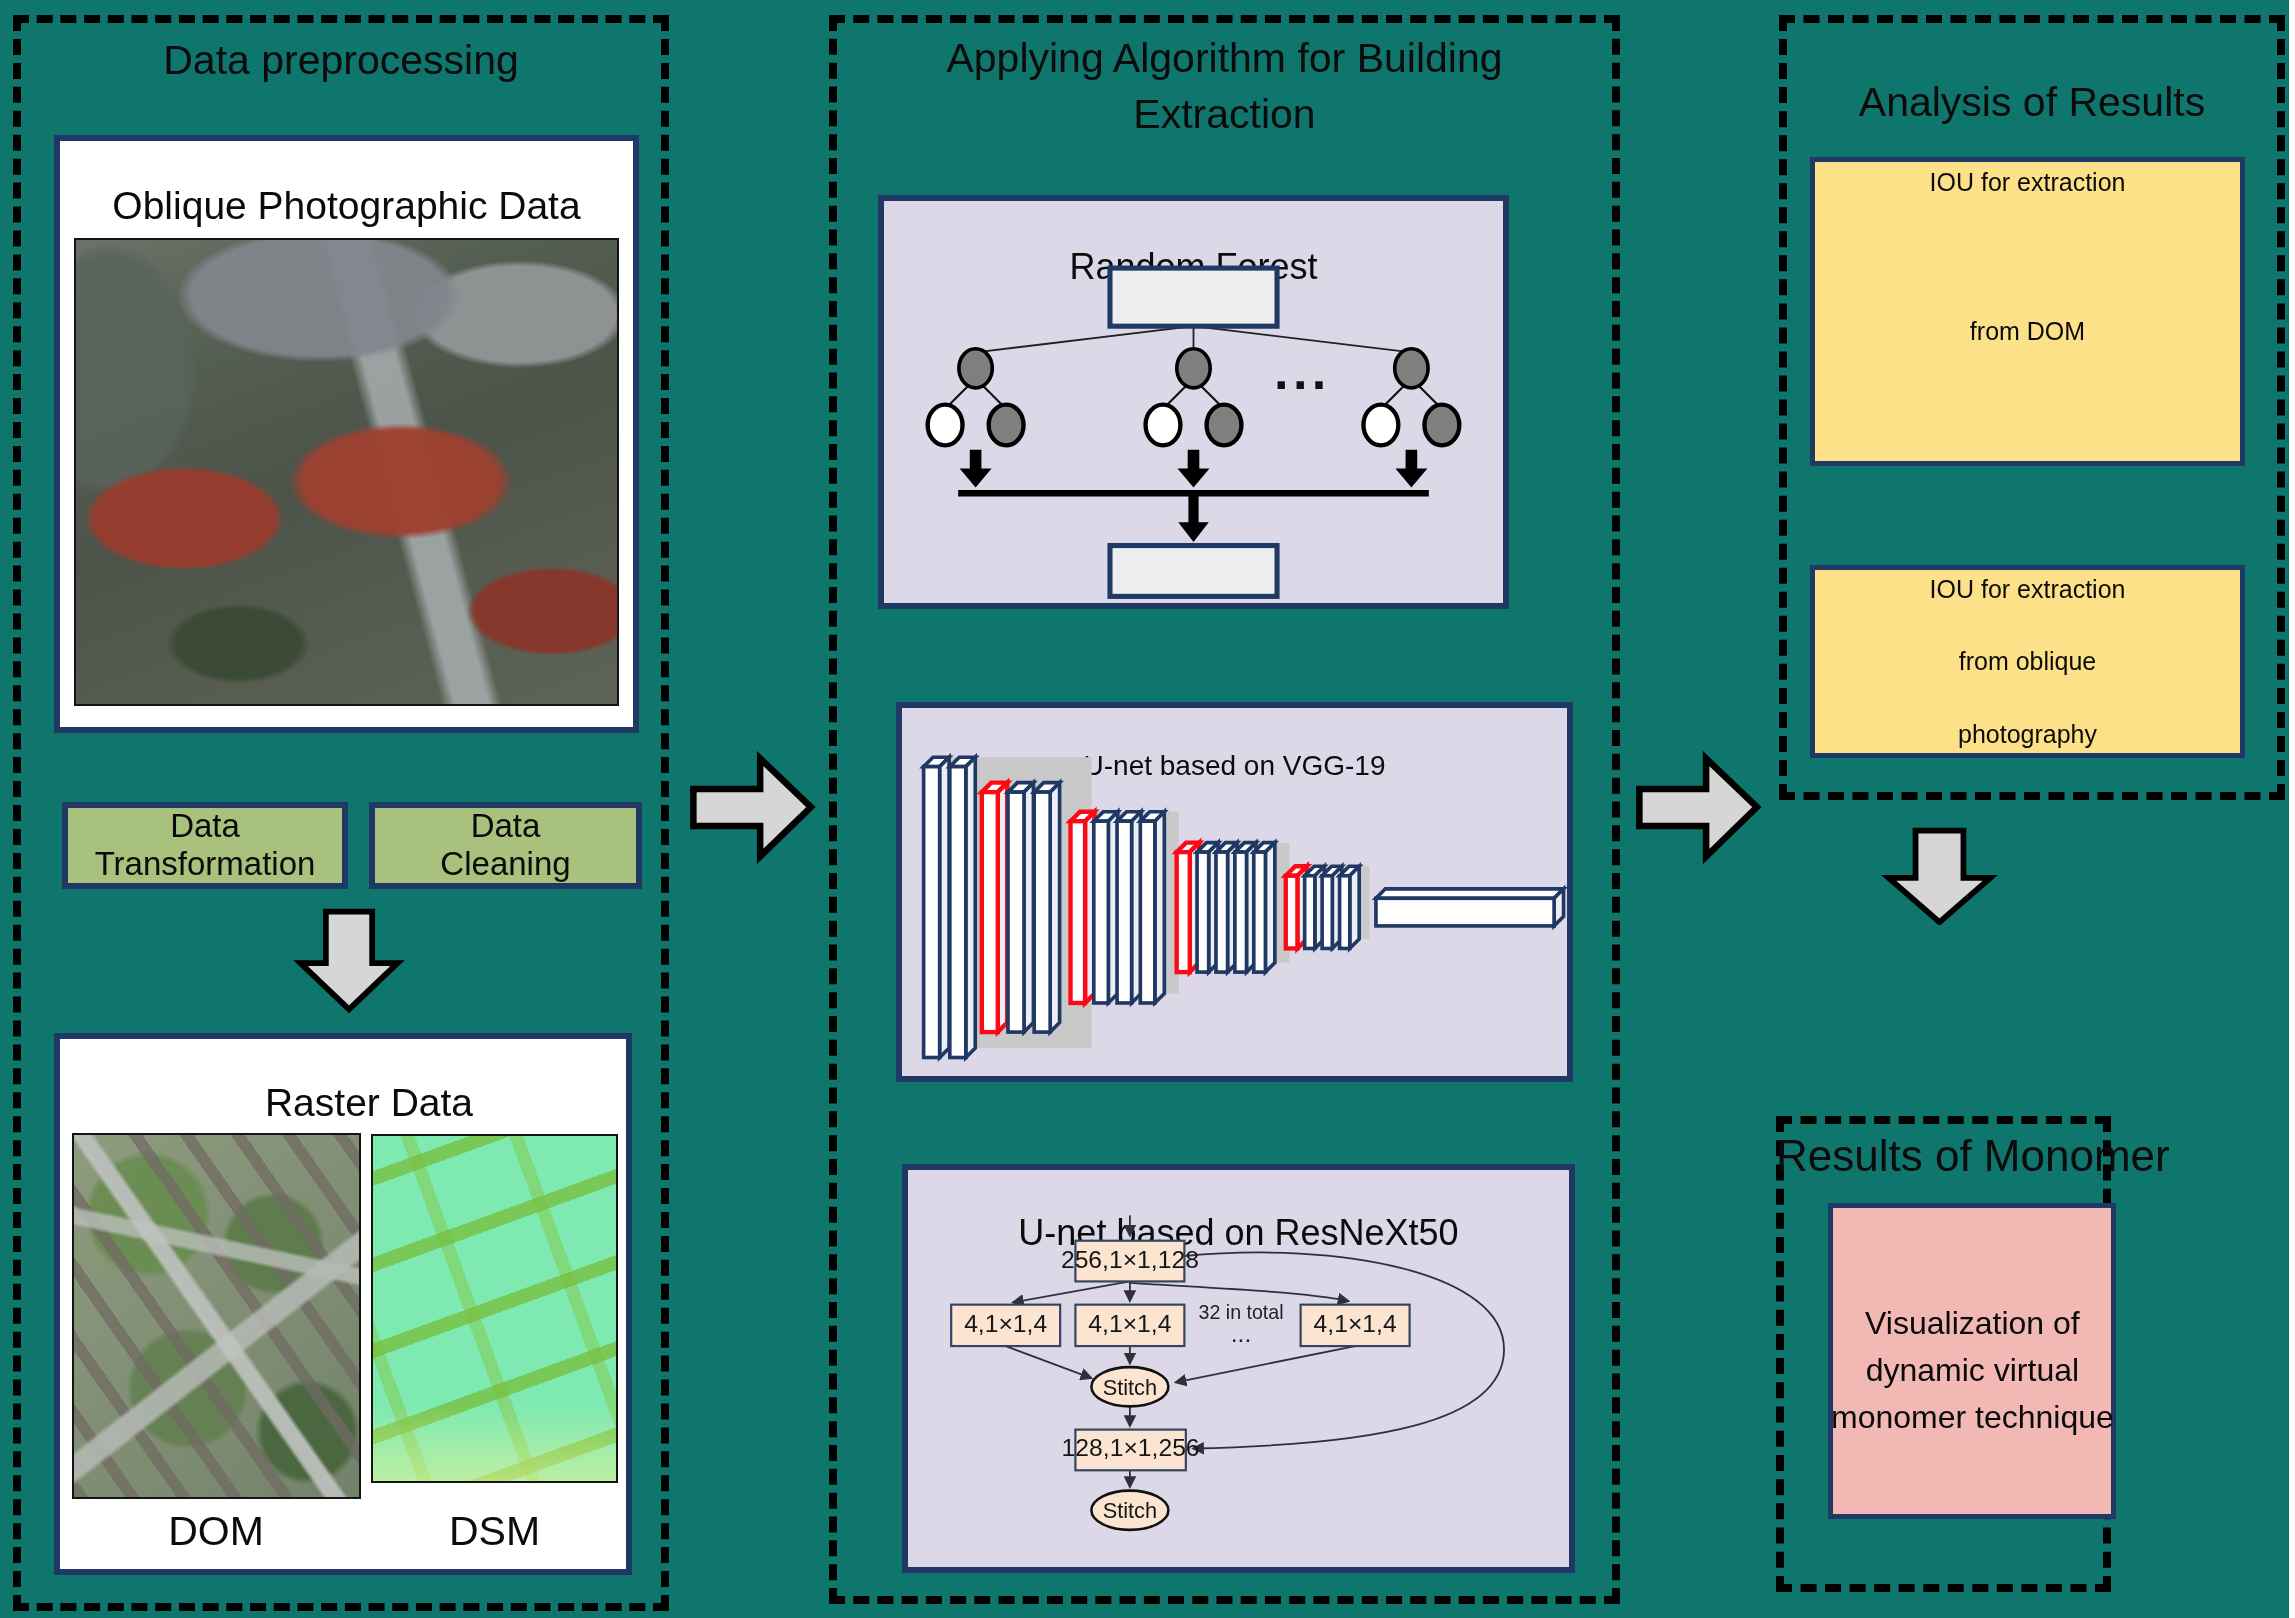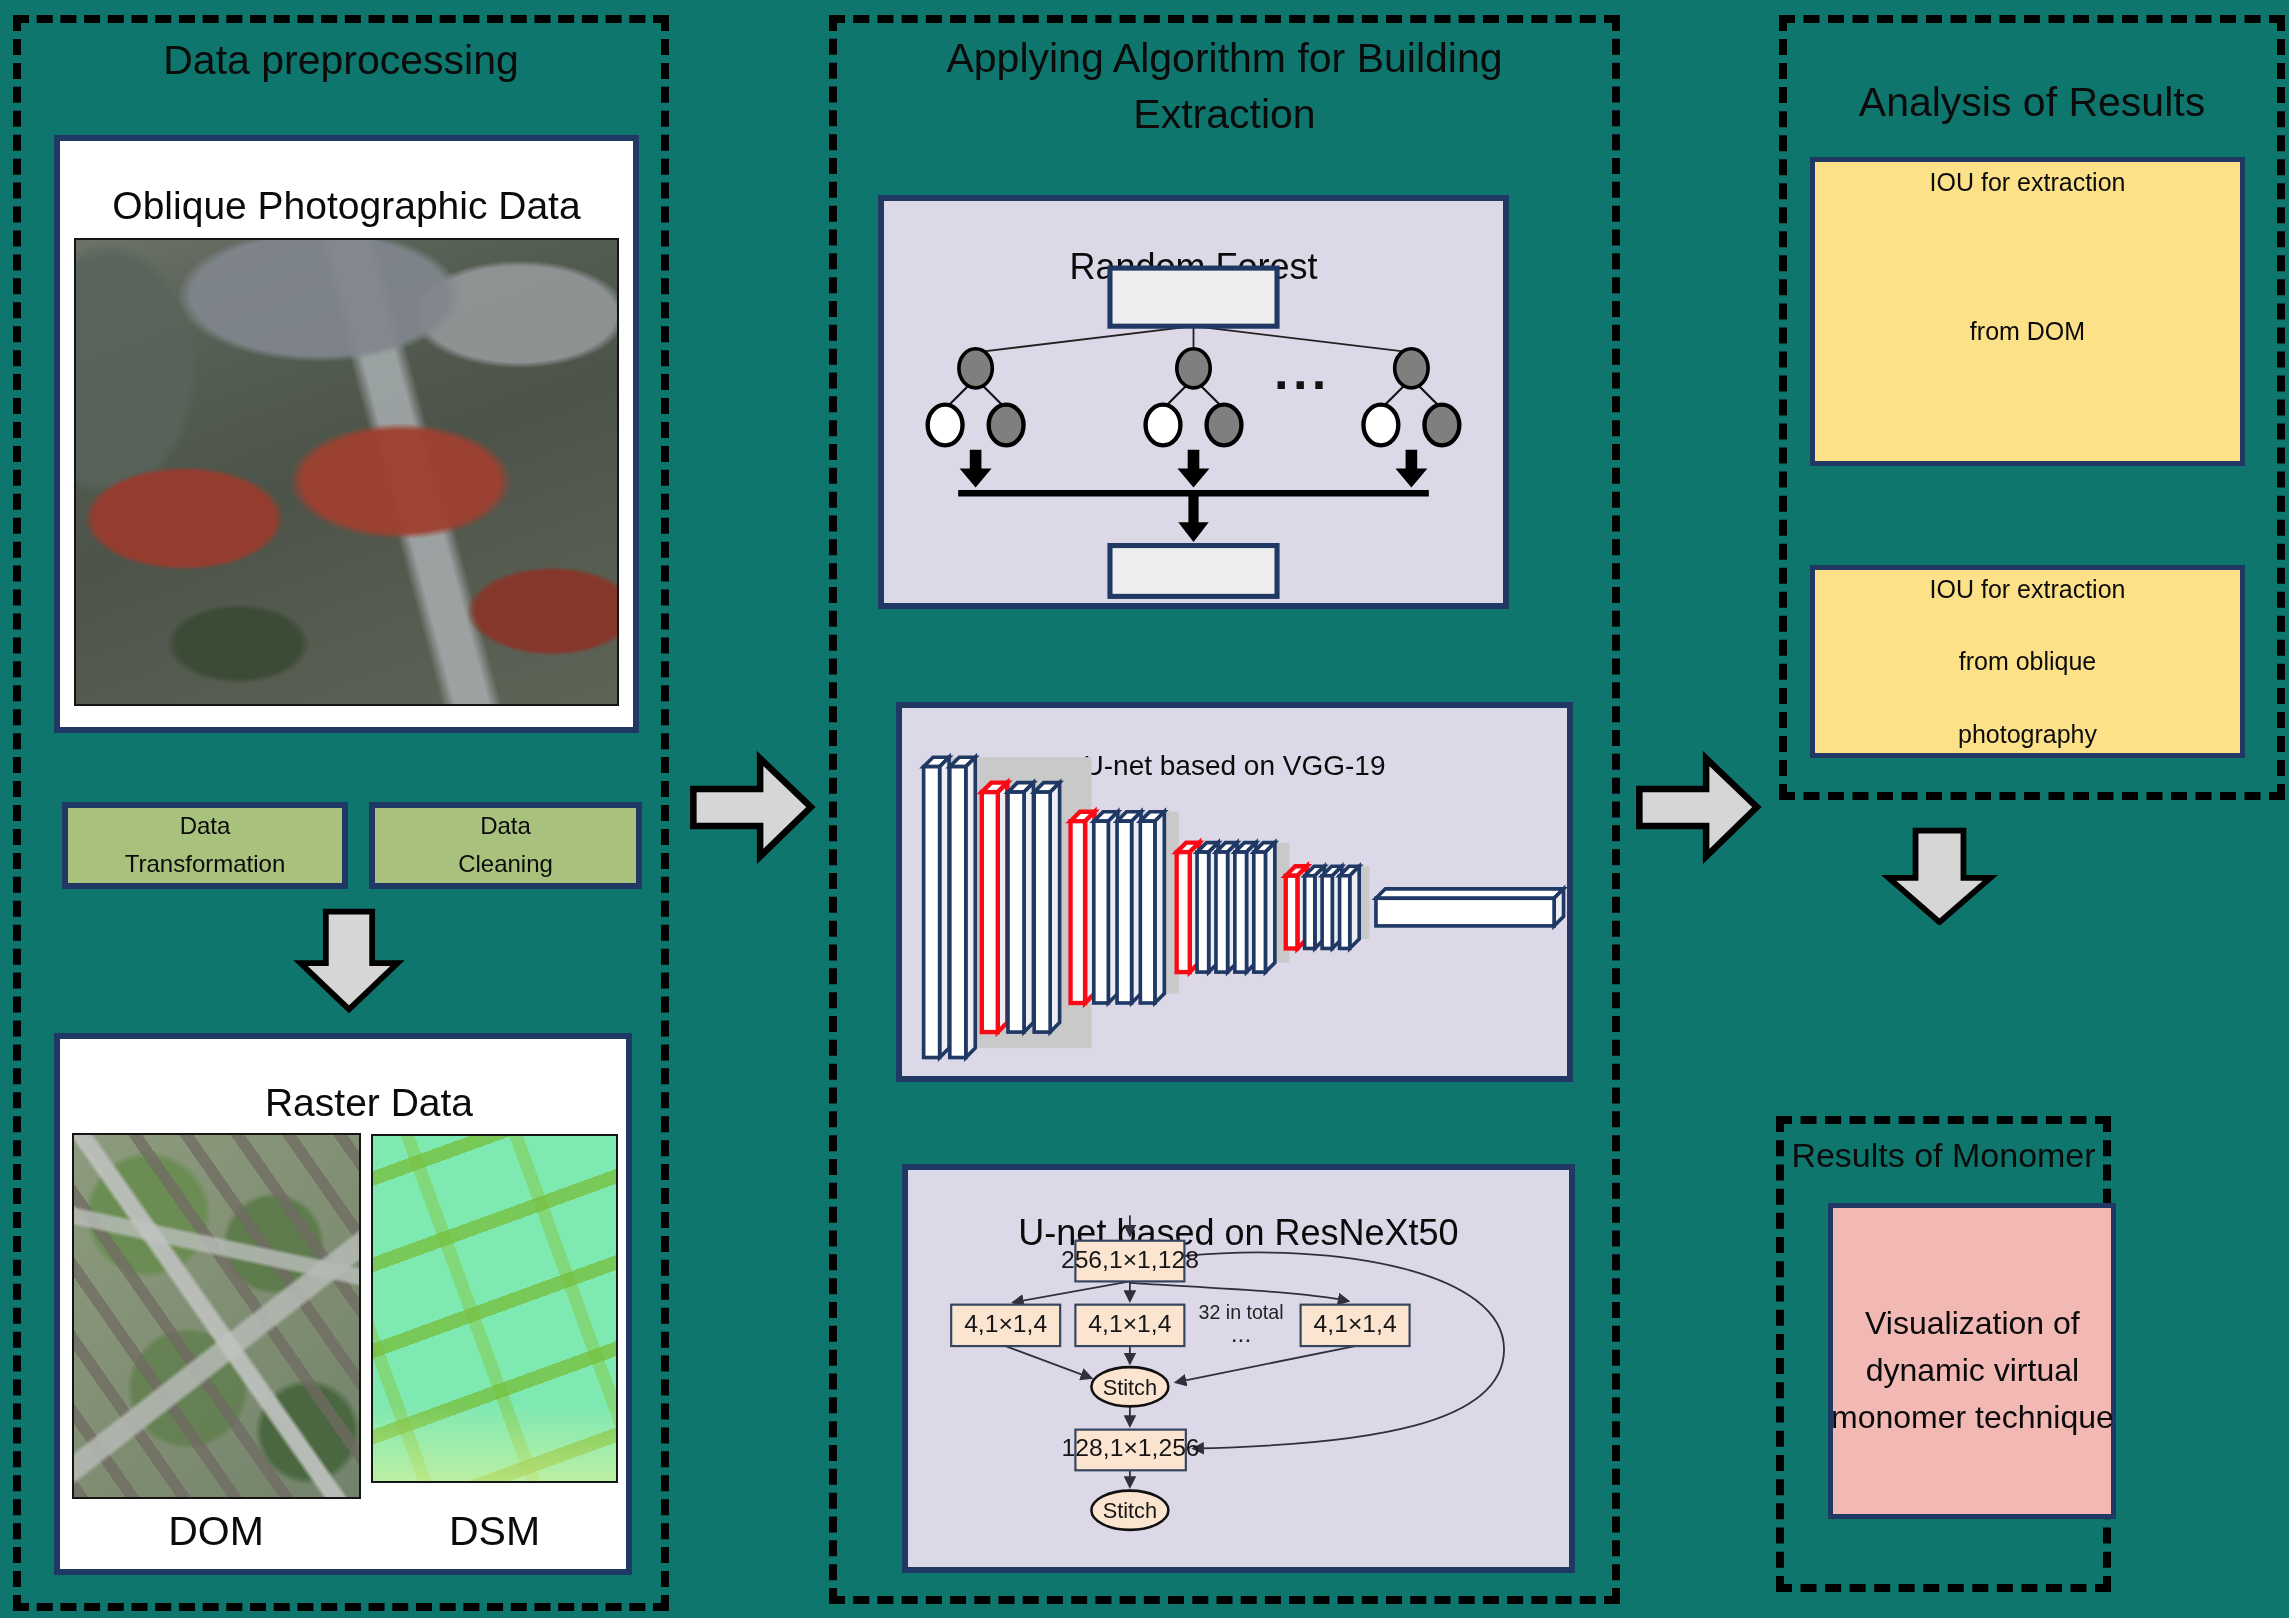--- a/index.html
+++ b/index.html
@@ -5,21 +5,21 @@
   html,body{margin:0;padding:0;background:#fff;}
   .stage{position:relative;width:2289px;height:1619px;background:#0f766e;
          font-family:Liberation Sans, sans-serif;color:#0b0b0b;overflow:hidden;}
   .abs{position:absolute;}
   .dash{position:absolute;inset:0;border:8px dashed #000;}
   .ptitle{position:absolute;left:0;width:100%;text-align:center;font-size:41px;line-height:47px;white-space:nowrap;}
   .navybox{position:absolute;border:6.5px solid #1f3864;box-sizing:border-box;background:#fff;}
   .lavbox{position:absolute;border:6.5px solid #1f3864;box-sizing:border-box;background:#dcd8e8;}
   .greenbox{position:absolute;border:6.5px solid #1f3864;box-sizing:border-box;background:#a8c17c;
             display:flex;flex-direction:column;align-items:center;justify-content:center;
-            font-size:24px;line-height:38px;text-align:center;}
+            font-size:33px;line-height:38px;text-align:center;}
   .yellowbox{position:absolute;border:5.8px solid #1f3864;box-sizing:border-box;background:#fde189;
              display:flex;flex-direction:column;align-items:center;justify-content:space-between;
              font-size:25px;line-height:41px;text-align:center;}
   .pinkbox{position:absolute;border:5.8px solid #1f3864;box-sizing:border-box;background:#f1b8b4;
            display:flex;flex-direction:column;align-items:center;justify-content:center;
            font-size:32px;line-height:47px;text-align:center;}
   .boxtitle{position:absolute;left:0;width:100%;text-align:center;font-size:39px;white-space:nowrap;margin-top:32px;}
   .imgframe{position:absolute;border:2.9px solid #151515;box-sizing:border-box;}
   .lbl{position:absolute;text-align:center;font-size:41px;}
   svg{display:block;}
@@ -259,21 +259,21 @@
       <div>photography</div>
     </div>
   </div>
 
   <svg class="abs" style="left:1874px;top:827px;" width="131" height="98" viewBox="0 0 180 135">
     <polygon points="57,5 123,5 123,70 160,70 90,131 20,70 57,70" fill="#d6d6d6" stroke="#000" stroke-width="8"></polygon>
   </svg>
 
   <div class="abs" style="left:1776px;top:1116px;width:335px;height:476px;">
     <div class="dash"></div>
-    <div class="ptitle" style="top:16px;font-size:34px;">Results of Monomer</div>
+    <div class="ptitle" style="top:16px;font-size:44px;">Results of Monomer</div>
 
     <div class="pinkbox" style="left:20.4px;top:87px;width:288px;height:316px;padding-top:19px;margin-left:32px;">
       <div style="white-space:nowrap;">Visualization of</div>
       <div style="white-space:nowrap;">dynamic virtual</div>
       <div style="white-space:nowrap;">monomer technique</div>
     </div>
   </div>
 
 </div>
 

